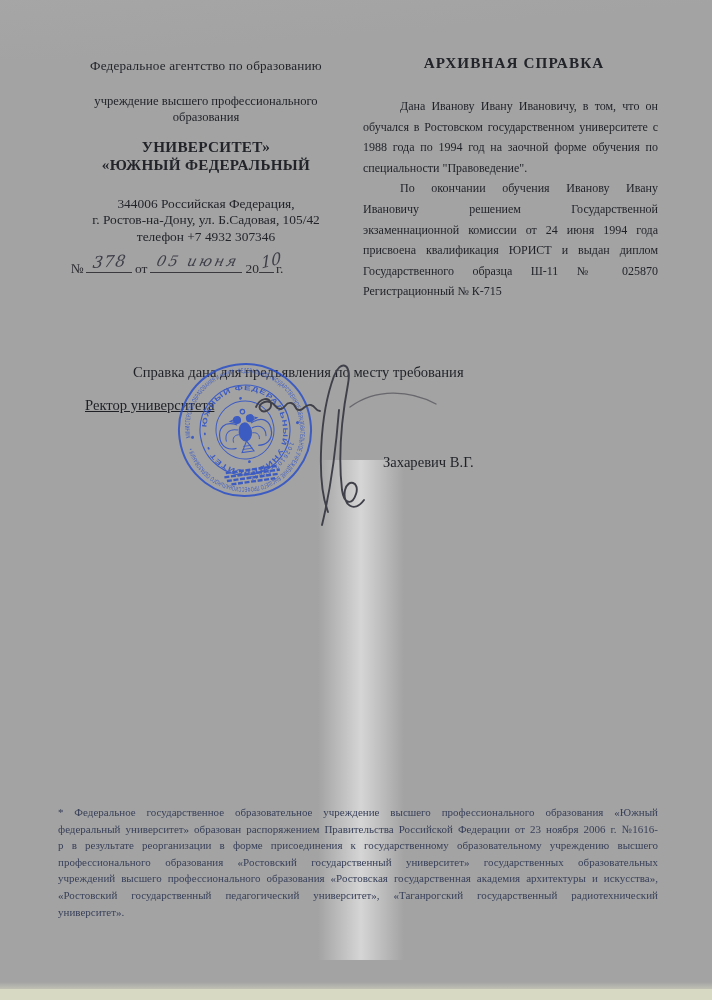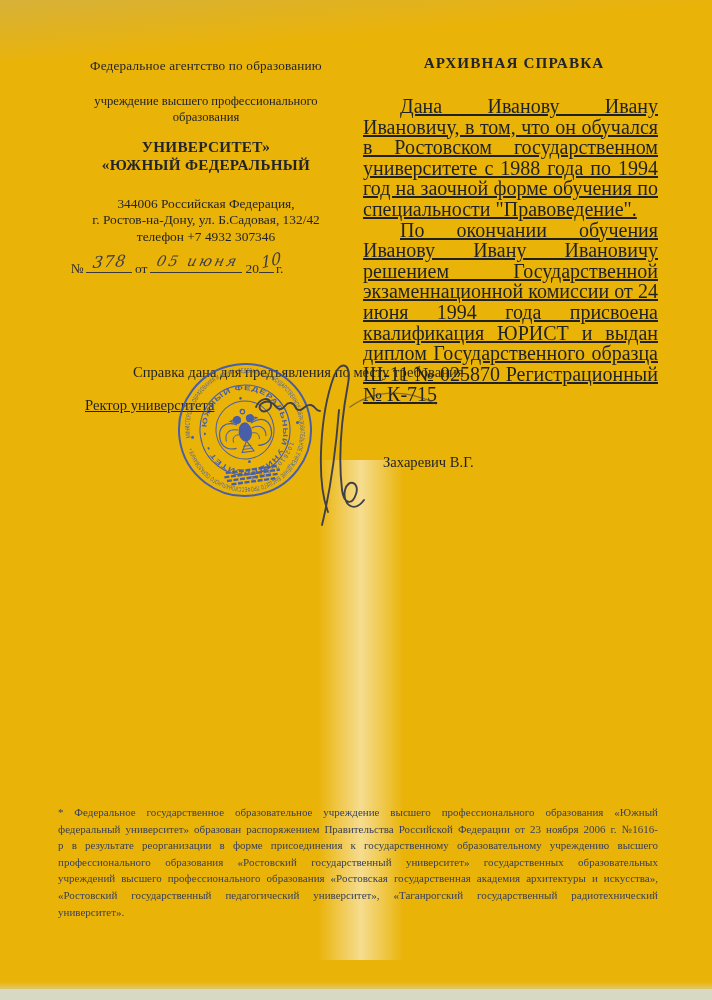--- a/index.html
+++ b/index.html
@@ -4,21 +4,21 @@
 <style>
   html,body{margin:0;padding:0;background:#888;}
   .paper{
     position:relative;
     width:712px;height:1000px;
     margin:0 auto;
     overflow:hidden;
     font-family:"Liberation Serif", serif;
     color:#22242a;
     background:linear-gradient(180deg,#e7e8e4 0px,#f1f2ee 26px,#f4f5f1 120px,#f3f4f0 58%,#f1f2ec 96%,#ecedе5 100%);
-    background-color:#eab308;
+    background-color:#a3a3a3;
   }
   
   .shade-top{position:absolute;left:0;top:0;width:100%;height:60px;
     background:linear-gradient(175deg, rgba(170,172,170,0.30), rgba(170,172,170,0) 55%);}
   .band-center{position:absolute;left:318px;top:460px;width:86px;height:500px;
     background:linear-gradient(90deg, rgba(255,255,255,0) 0%, rgba(255,255,255,0.55) 50%, rgba(255,255,255,0) 100%);}
   .strip-bottom{position:absolute;left:0;bottom:0;width:100%;height:11px;background:#d8d9c3;}
   .strip-bottom-fade{position:absolute;left:0;bottom:11px;width:100%;height:7px;
     background:linear-gradient(180deg, rgba(216,217,195,0) , rgba(216,217,195,0.55));}
 
@@ -36,21 +36,21 @@
   .b3{width:15px;margin:0 2px 0 0;}
   .hand{position:absolute;font-family:"DejaVu Serif", serif;font-style:italic;color:#3e3e49;}
   .hw-number{left:22px;top:-7px;font-size:16px;transform:rotate(-3deg) skewX(-10deg);letter-spacing:1px;}
   .hw-date{left:86px;top:-6px;font-size:14.5px;transform:skewX(-14deg);letter-spacing:2.5px;}
   .hw-year{left:190px;top:-8px;font-size:16px;transform:rotate(-14deg) skewX(-12deg);}
 
   
   .title{position:absolute;left:368px;top:54px;width:292px;text-align:center;
     font-size:15.2px;font-weight:bold;letter-spacing:1.1px;}
   .body-col{position:absolute;left:363px;top:96px;width:295px;}
-  .body-col p{margin:0;font-size:20px;line-height:20.6px;text-align:justify;text-indent:37px;color:#1f2127;text-decoration:underline;}
+  .body-col p{margin:0;font-size:12px;line-height:20.6px;text-align:justify;text-indent:37px;color:#1f2127;}
 
   .statement{position:absolute;left:133px;top:364px;font-size:14.6px;color:#1f2127;}
   .rector{position:absolute;left:85px;top:397px;font-size:14.6px;color:#1f2127;text-decoration:underline;}
   .signer{position:absolute;left:383px;top:406px;font-size:14.6px;color:#1f2127;margin-top:48px;}
 
   .seal-wrap{position:absolute;left:168px;top:352px;width:290px;height:185px;}
 
   .footnote{position:absolute;left:58px;top:804px;width:600px;
     font-size:11px;line-height:16.6px;text-align:justify;color:#39415a;word-spacing:2px;}
 </style>
@@ -69,21 +69,21 @@
     <div class="institution">
       <div>учреждение высшего профессионального</div>
       <div>образования</div>
     </div>
     <div class="uni-name">
       <div>УНИВЕРСИТЕТ»</div>
       <div>«ЮЖНЫЙ ФЕДЕРАЛЬНЫЙ</div>
     </div>
     <div class="address">
       <div>344006 Российская Федерация,</div>
-      <div>г. Ростов-на-Дону, ул. Б.Садовая, 132/42</div>
+      <div>г. Ростов-на-Дону, ул. Б.Садовая, 105/42</div>
       <div>телефон +7 4932 307346</div>
     </div>
   </div>
 
   <div class="number-line">
     <span>№</span><span class="blank b1"></span><span>от</span><span class="blank b2"></span><span>20</span><span class="blank b3"></span><span>г.</span>
     <span class="hand hw-number">378</span>
     <span class="hand hw-date">05 июня</span>
     <span class="hand hw-year">10</span>
   </div>

